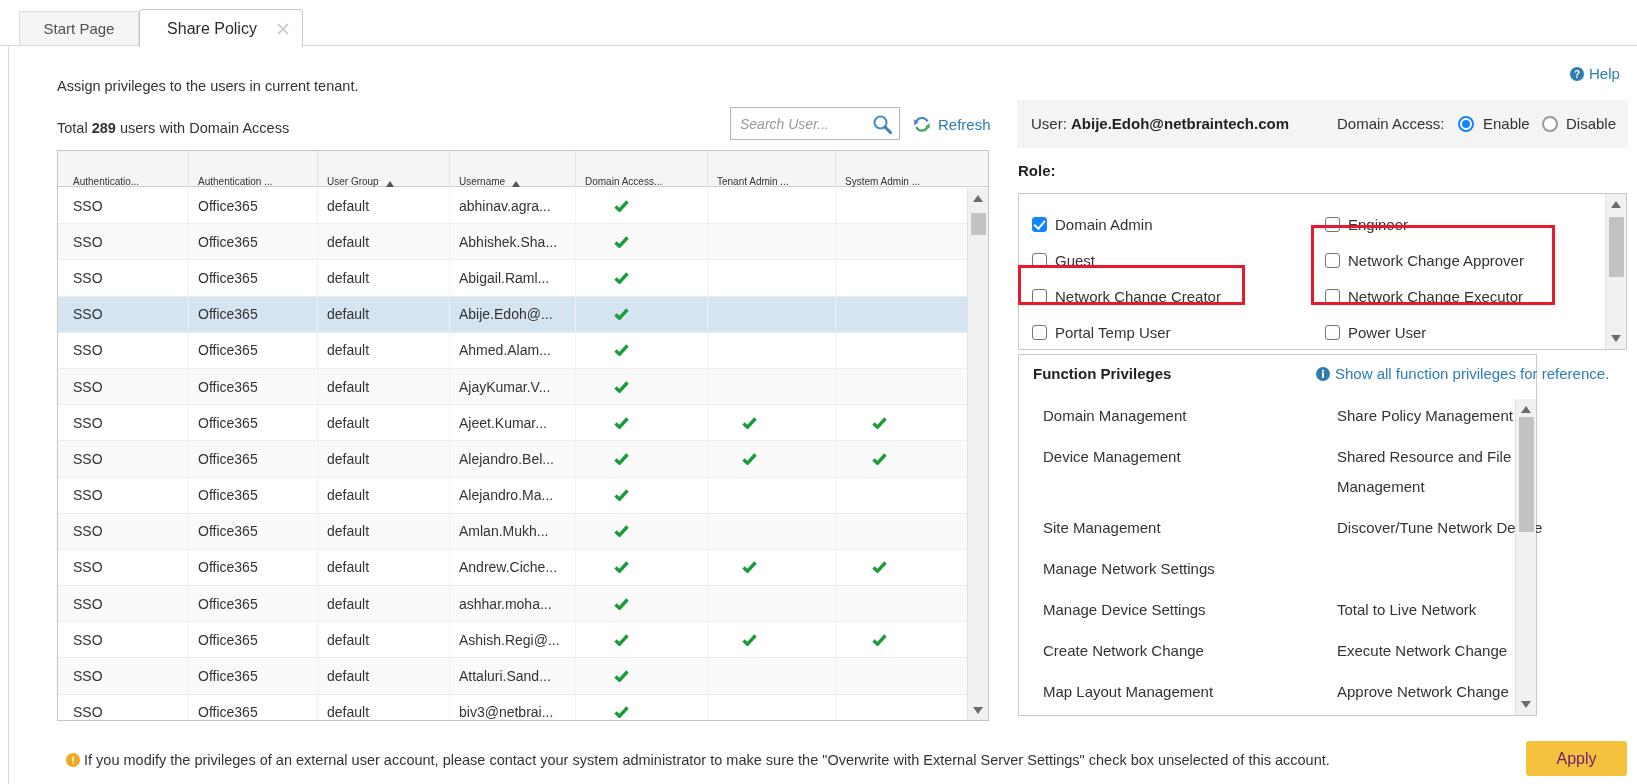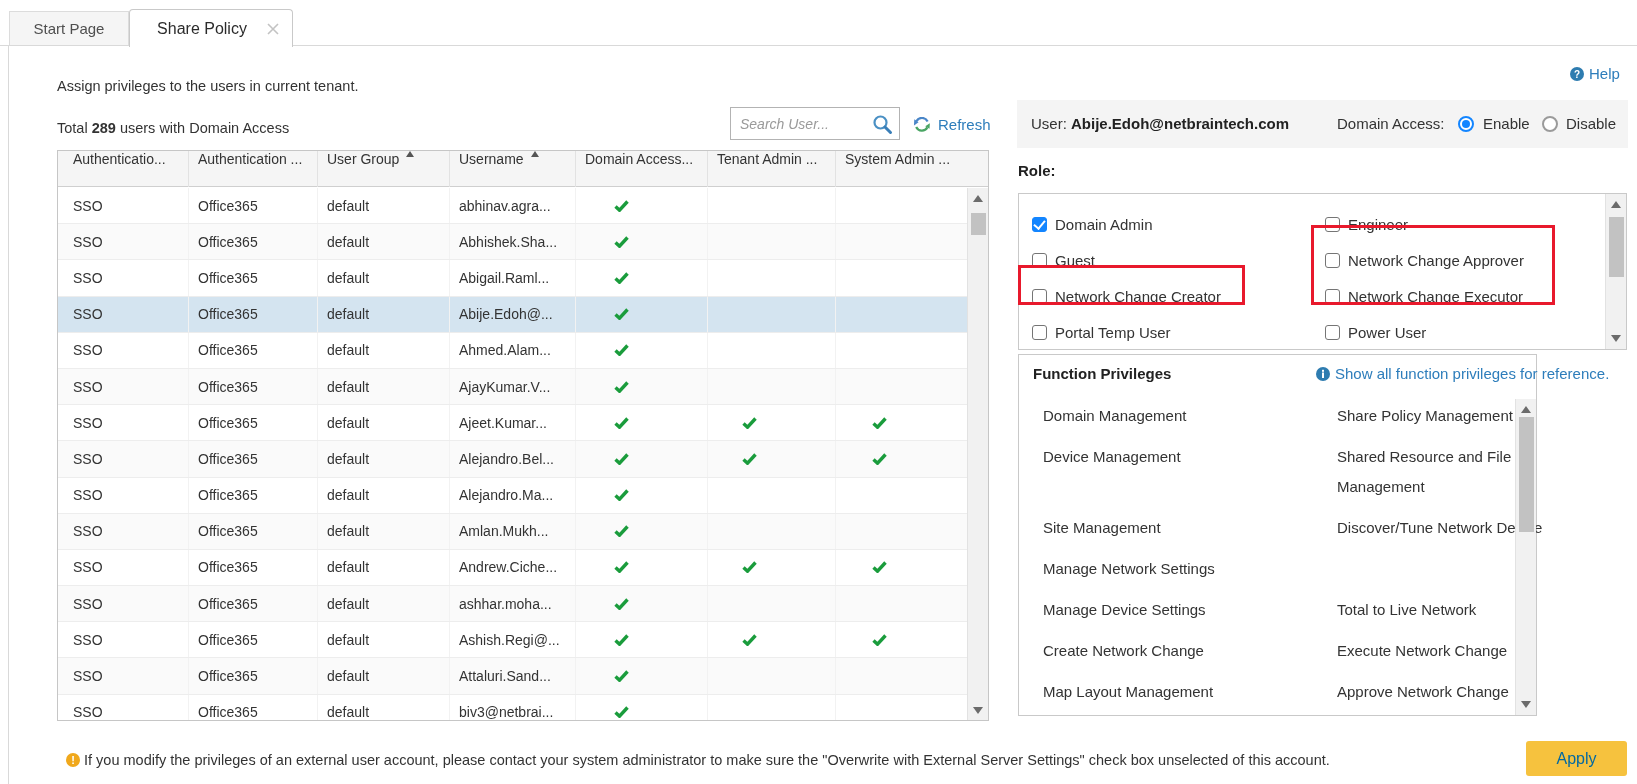--- a/index.html
+++ b/index.html
@@ -3,21 +3,21 @@
 <meta charset="utf-8">
 <style>
   * { margin:0; padding:0; box-sizing:border-box; }
   html,body { width:1637px; height:784px; background:#fff; overflow:hidden;
     font-family:"Liberation Sans", sans-serif; color:#333; }
   body { position:relative; }
 
   
   .tabbar { position:absolute; left:0; top:0; width:1637px; height:46px; background:#fff; }
   .tabbar .baseline { position:absolute; left:0; top:45px; width:1637px; height:1px; background:#d9d9d9; }
-  .tab { position:absolute; display:flex; align-items:center; justify-content:center; font-size:15px; }
+  .tab { position:absolute; display:flex; align-items:center; justify-content:center; font-size:15px;margin-left:10px; }
   .tab.inactive { left:9px; top:11px; width:120px; height:34px; background:#f5f5f5;
     border:1px solid #dcdcdc; border-bottom:none; color:#4f4f4f; }
   .tab.active { left:129px; top:9px; width:164px; height:38px; background:#fff;
     border:1px solid #c9c9c9; border-bottom:none; border-radius:4px 4px 0 0;
     color:#2b2b2b; font-size:16px; z-index:3; }
   .tab.active .close-x { position:absolute; right:11px; top:50%; margin-top:-8px; width:16px; height:16px; }
   .tab.active .close-x svg { display:block; }
   .tab.active .label { margin-right:22px; margin-left:4px; }
 
   
@@ -43,21 +43,21 @@
 
   
   .refresh { position:absolute; left:913px; top:116px; display:flex; align-items:center; gap:8px;
     color:#2d7dbb; font-size:15px; cursor:pointer; }
 
   
   .tbl { position:absolute; left:57px; top:150px; width:932px; height:571px;
     border:1px solid #c6c6c6; background:#fff; overflow:hidden; }
   .thead { position:absolute; left:0; top:0; width:930px; height:36px; background:#f5f5f5;
     border-bottom:1px solid #cfcfcf; display:flex; }
-  .th { height:36px; display:flex; align-items:flex-start; padding-left:9px; font-size:14px; color:#333;
+  .th { height:36px; display:flex; align-items:flex-end; padding-left:9px; font-size:10px; color:#333;
     border-right:1px solid #e2e2e2; overflow:hidden; white-space:nowrap; flex:none; }
   .thead div.th:nth-of-type(1) { width:131px; padding-left:15px; }
   .thead div.th:nth-of-type(2) { width:129px; }
   .thead div.th:nth-of-type(3) { width:132px; }
   .thead div.th:nth-of-type(4) { width:126px; }
   .thead div.th:nth-of-type(5) { width:132px; }
   .thead div.th:nth-of-type(6) { width:128px; }
   .thead div.th:nth-of-type(7) { width:131px; border-right:none; }
   .th .sort { margin-left:7px; width:0; height:0; border-left:4.5px solid transparent;
     border-right:4.5px solid transparent; border-bottom:6px solid #555; display:inline-block; }
@@ -129,21 +129,21 @@
   .func-row .fr { width:250px; font-size:15px; color:#333; line-height:30px; }
   .func-sbar { right:0; top:44px; width:21px; height:316px; }
 
   
   .warn { position:absolute; left:66px; top:752px; display:flex; align-items:center; gap:4px; }
   .warn .wicon { width:14px; height:14px; border-radius:50%; background:#f0a81c; color:#fff;
     font-size:11px; font-weight:bold; display:flex; align-items:center; justify-content:center; flex:none; }
   .warn .wtext { font-size:14.5px; color:#333; white-space:nowrap; }
   .apply-btn { position:absolute; left:1526px; top:741px; width:101px; height:35px; background:#f6c23e;
     border:none; border-radius:3px; font-family:"Liberation Sans", sans-serif;
-    font-size:16px; color:#0369a1; cursor:pointer; }
+    font-size:16px; color:#701a75; cursor:pointer; }
 </style>
 </head>
 <body>
 
 <div class="tabbar">
   <div class="baseline"></div>
   <div class="tab inactive">
     <span>Start Page</span>
   </div>
   <div class="tab active">

